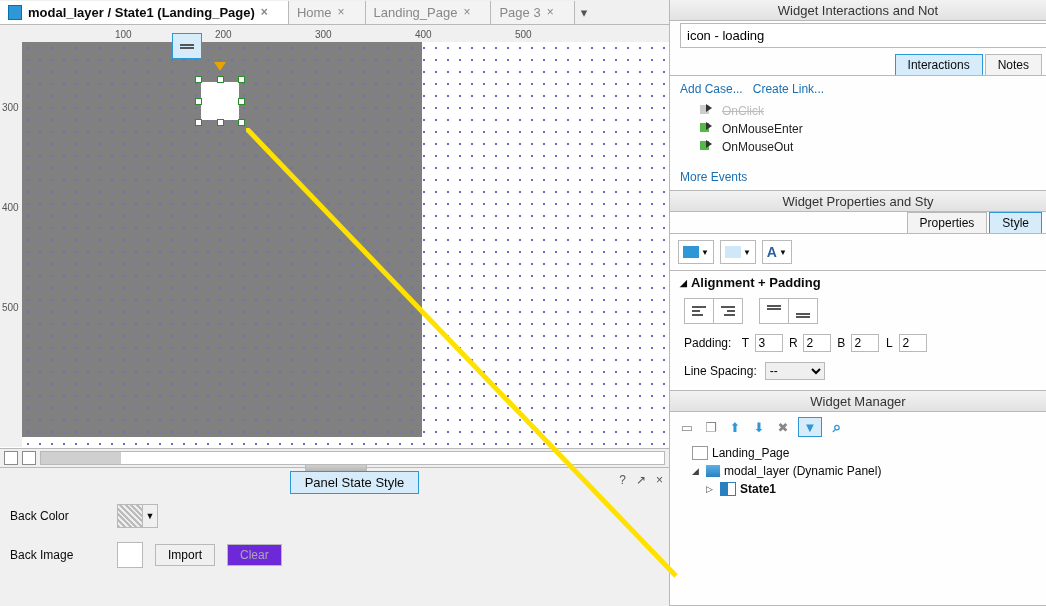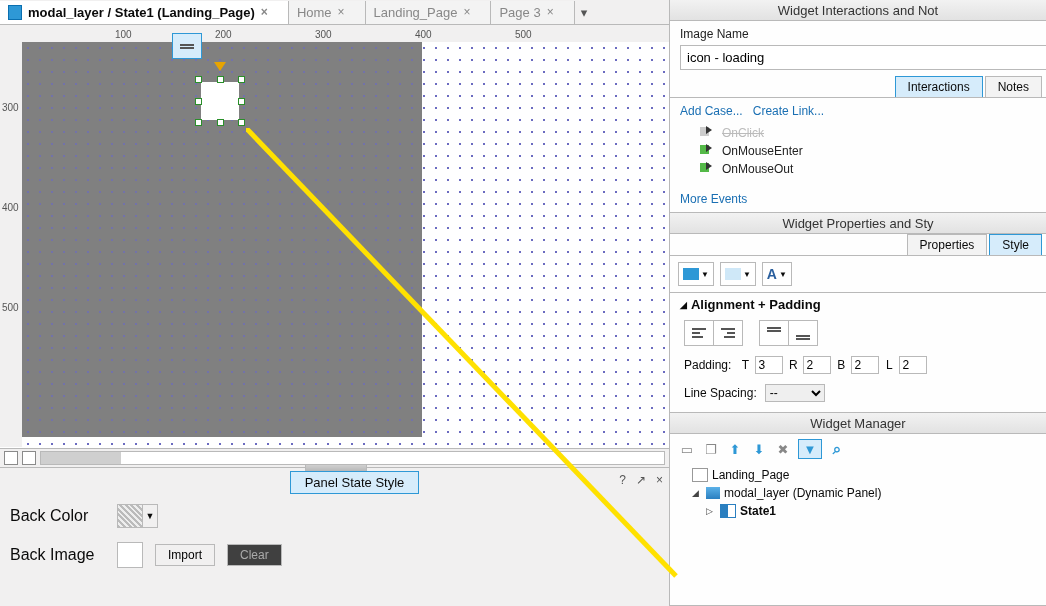--- a/index.html
+++ b/index.html
@@ -54,26 +54,26 @@
   .scroll-h .sq{width:12px;height:12px;border:1px solid var(--border-dark);background:#fff;}
   .scroll-h .track{flex:1;height:12px;border:1px solid var(--border);background:#fff;position:relative;}
   .scroll-h .thumb{position:absolute;left:0;top:0;height:100%;width:80px;background:#cfcfcf;}
   .ylw-line{position:absolute;left:246px;top:128px;width:490px;height:468px;pointer-events:none;}
   .bottom{height:138px;border-top:1px solid var(--border);background:var(--bg-dark);position:relative;}
   .bottom-header{height:28px;display:flex;align-items:center;justify-content:center;position:relative;}
   .bottom-header .title{background:var(--accent-fill);border:1px solid var(--accent);padding:3px 14px;font-size:13px;margin-left:40px;}
   .bottom-header .icons{position:absolute;right:6px;top:5px;display:flex;gap:10px;color:#555;font-size:12px;}
   .bottom-body{padding:8px 10px;display:flex;flex-direction:column;gap:14px;}
   .row{display:flex;align-items:center;gap:12px;}
-  .row label{width:95px;font-size:16px;}
+  .row label{width:95px;font-size:12px;}
   .fill-btn{width:24px;height:22px;border:1px solid var(--border);background:repeating-linear-gradient(45deg,#bbb 0 2px,#eee 2px 4px);display:inline-block;}
   .dd-arrow{width:14px;height:22px;border:1px solid var(--border);border-left:none;background:var(--bg-dark);display:inline-flex;align-items:center;justify-content:center;font-size:9px;}
   .swatch{width:24px;height:24px;border:1px solid var(--border);background:#fff;}
   .btn{border:1px solid var(--border);background:var(--bg-dark);padding:3px 12px;font-size:12px;cursor:pointer;}
-  .btn:disabled{color:#aaa;background:#404040;}
+  .btn:disabled{color:#aaa;background:#6d28d9;}
 
   .right{flex:1;display:flex;flex-direction:column;}
   .pane-head{background:linear-gradient(#f2f2f2,#e2e2e2);border-bottom:1px solid var(--border);height:20px;display:flex;align-items:center;justify-content:center;font-size:13px;color:#333;}
   .pane{background:var(--bg-pane);border-bottom:1px solid var(--border);}
   .sec-lbl{font-size:12px;color:#222;padding:6px 10px 2px 10px;font-weight:normal;}
   .nm-input{width:calc(100% - 20px);margin:2px 10px 6px 10px;border:1px solid var(--border);padding:4px 6px;font-size:13px;}
   .subtabs{display:flex;justify-content:flex-end;gap:2px;padding:0 4px 0 0;}
   .subtab{border:1px solid var(--border);border-bottom:none;padding:3px 12px;font-size:12px;background:var(--tab-inactive);cursor:pointer;}
   .subtab.active{background:var(--accent-fill);border-color:var(--accent);}
   .links{padding:6px 10px;font-size:12px;}
@@ -218,21 +218,20 @@
           <button class="btn">Import</button>
           <button class="btn" disabled="">Clear</button>
         </div>
       </div>
     </div>
   </div>
 
   <div class="right">
     <div class="pane">
       <div class="pane-head">Widget Interactions and Not</div>
-      <div class="sec-lbl">Image Name</div>
       <input class="nm-input" value="icon - loading" style="">
       <div class="subtabs">
         <div class="subtab active">Interactions</div>
         <div class="subtab">Notes</div>
       </div>
       <div style="border-top:1px solid var(--border);"></div>
       <div class="links">
         <a>Add Case...</a>&nbsp;&nbsp;
         <a>Create Link...</a>
       </div>

